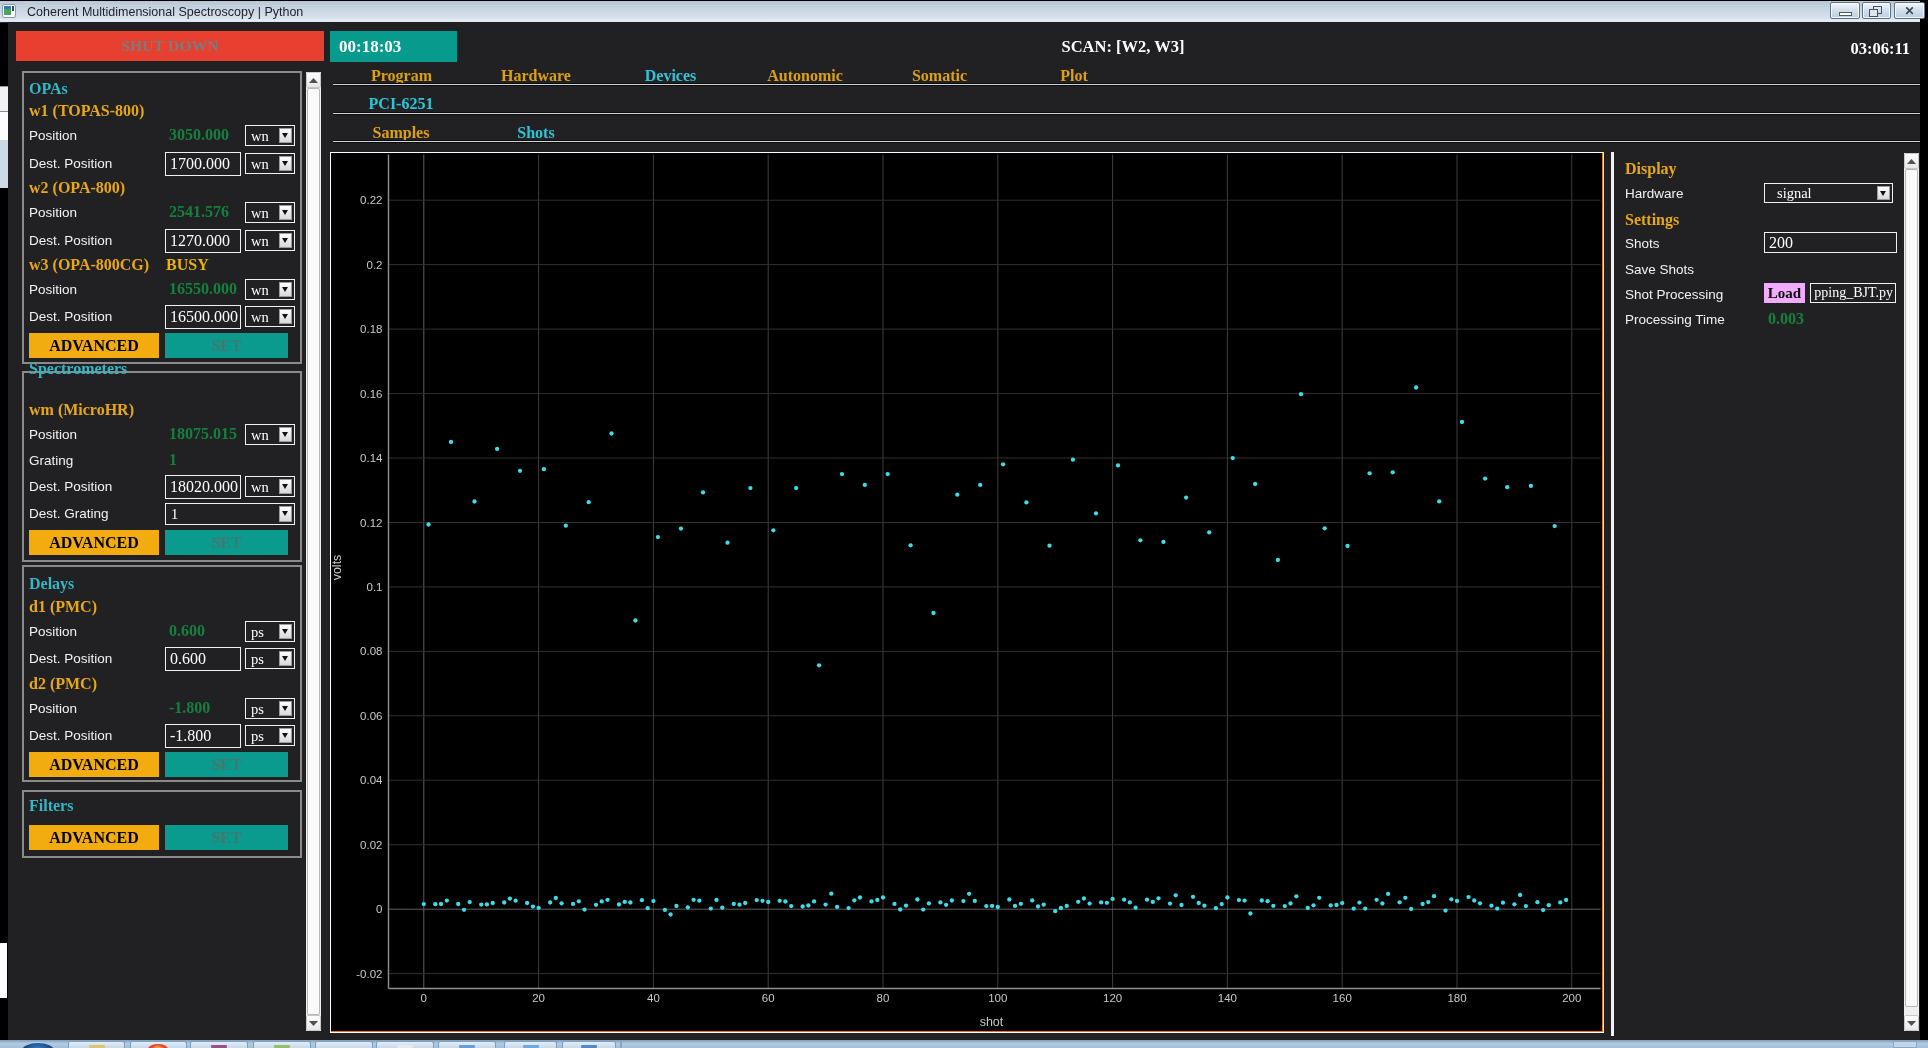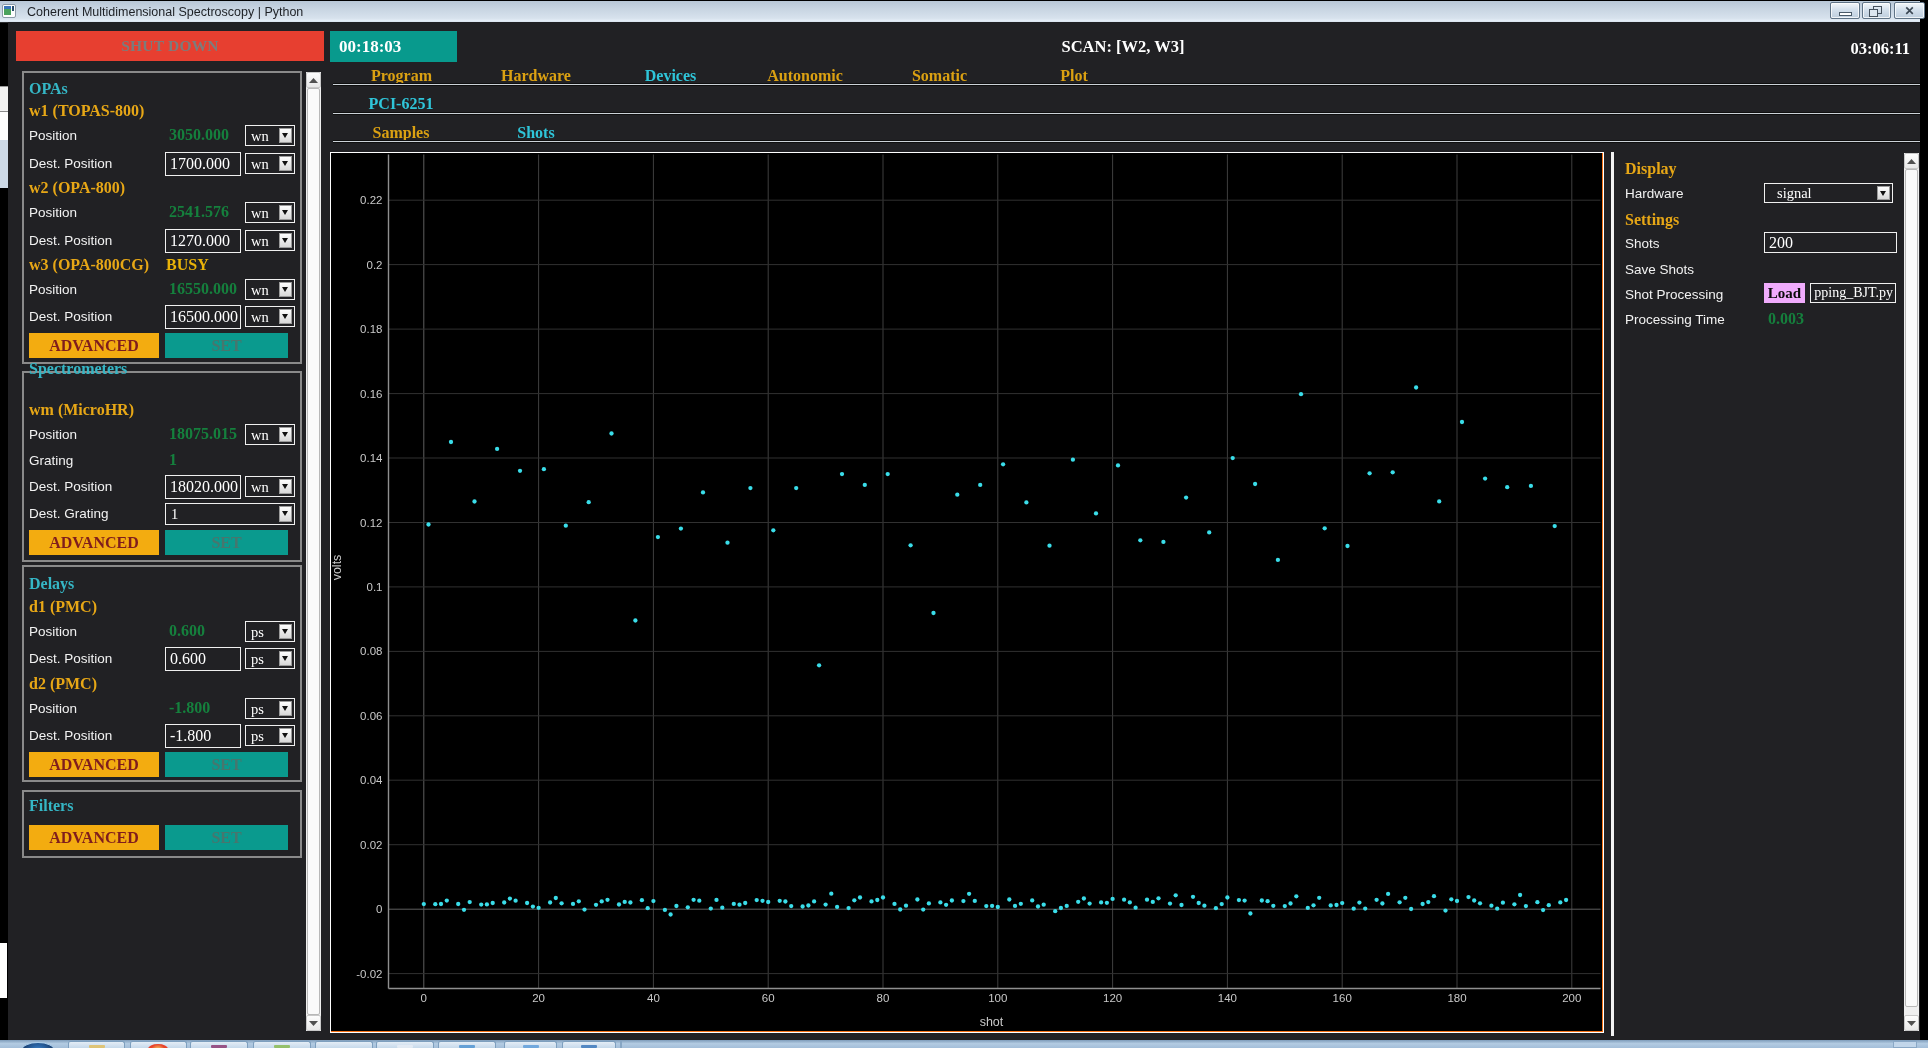--- a/index.html
+++ b/index.html
@@ -50,21 +50,21 @@
 .lab {position:absolute;font:13.5px "Liberation Sans",sans-serif;color:#f2f2f2;white-space:nowrap}
 .val {position:absolute;font:bold 16px "Liberation Serif",serif;color:#15803d;white-space:nowrap}
 .val.clip {overflow:hidden}
 .inp {position:absolute;border:1.5px solid #f0f0f0;background:#212124;overflow:hidden}
 .inp span {position:absolute;top:50%;transform:translateY(-50%);font:16px "Liberation Serif",serif;color:#fff;white-space:nowrap}
 .cmb {position:absolute;border:1.5px solid #f0f0f0;background:#212124}
 .cmb span {position:absolute;top:50%;transform:translateY(-50%);font:14.5px "Liberation Serif",serif;color:#fff}
 .cmb i {position:absolute;right:2px;top:2px;bottom:2px;width:13px;background:linear-gradient(#fdfdfd,#d8d8d8);border:1px solid #9a9a9a}
 .cmb b {position:absolute;left:2px;top:4px;width:0;height:0;border:3.5px solid transparent;border-top:5px solid #111;}
 .btn {position:absolute;text-align:center;font:bold 16px "Liberation Serif",serif}
-.btn.adv {background:#f3ac10;color:#7f1d1d;line-height:25px}
+.btn.adv {background:#f3ac10;color:#000000;line-height:25px}
 .btn.set {background:#0a9a8e;color:#47766e;line-height:25px}
 .loadbtn {position:absolute;background:#f0abfc;color:#0b0b0b;font:bold 15px "Liberation Serif",serif;text-align:center;line-height:20px}
 
 .sb {position:absolute;background:#efefef}
 .sbtn {position:absolute;left:0;width:15px;height:16px;background:linear-gradient(#fdfdfd,#e8e8e8);border:1px solid #c8c8c8;border-radius:2px;display:flex;align-items:center;justify-content:center}
 .thumb {position:absolute;left:1px;width:13px;background:#fafafa;border:1px solid #b8b8b8;border-radius:2px}
 
 .taskbar {position:absolute;left:0;top:1040px;width:1928px;height:8px;
   background:linear-gradient(#7e9cba,#b3cbe2 45%,#a3bed9)}
 .tbtn {position:absolute;top:1041px;height:7px;background:linear-gradient(#e4edf6,#c6d9eb);

